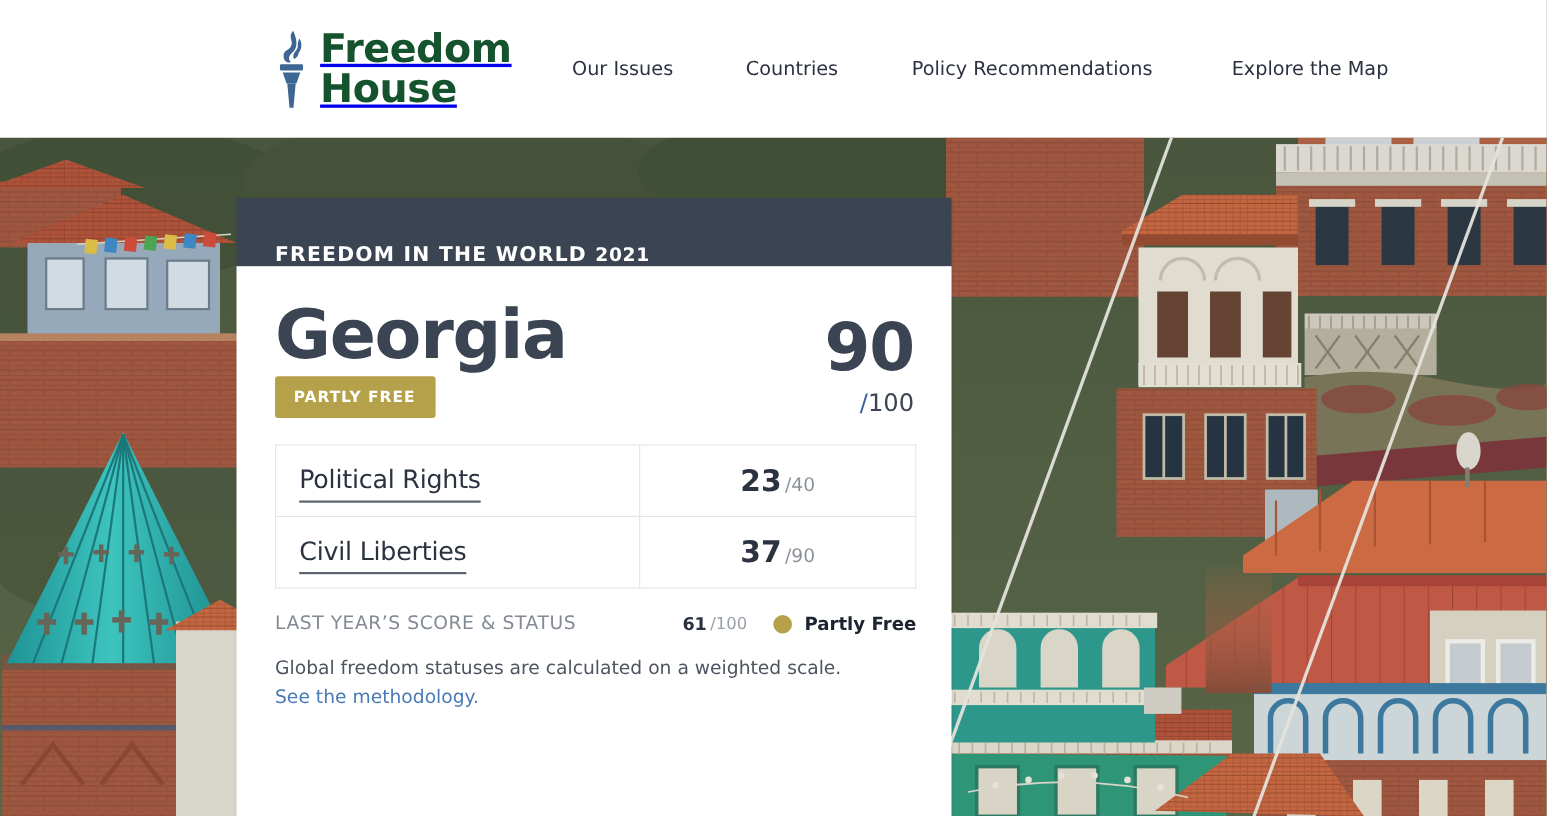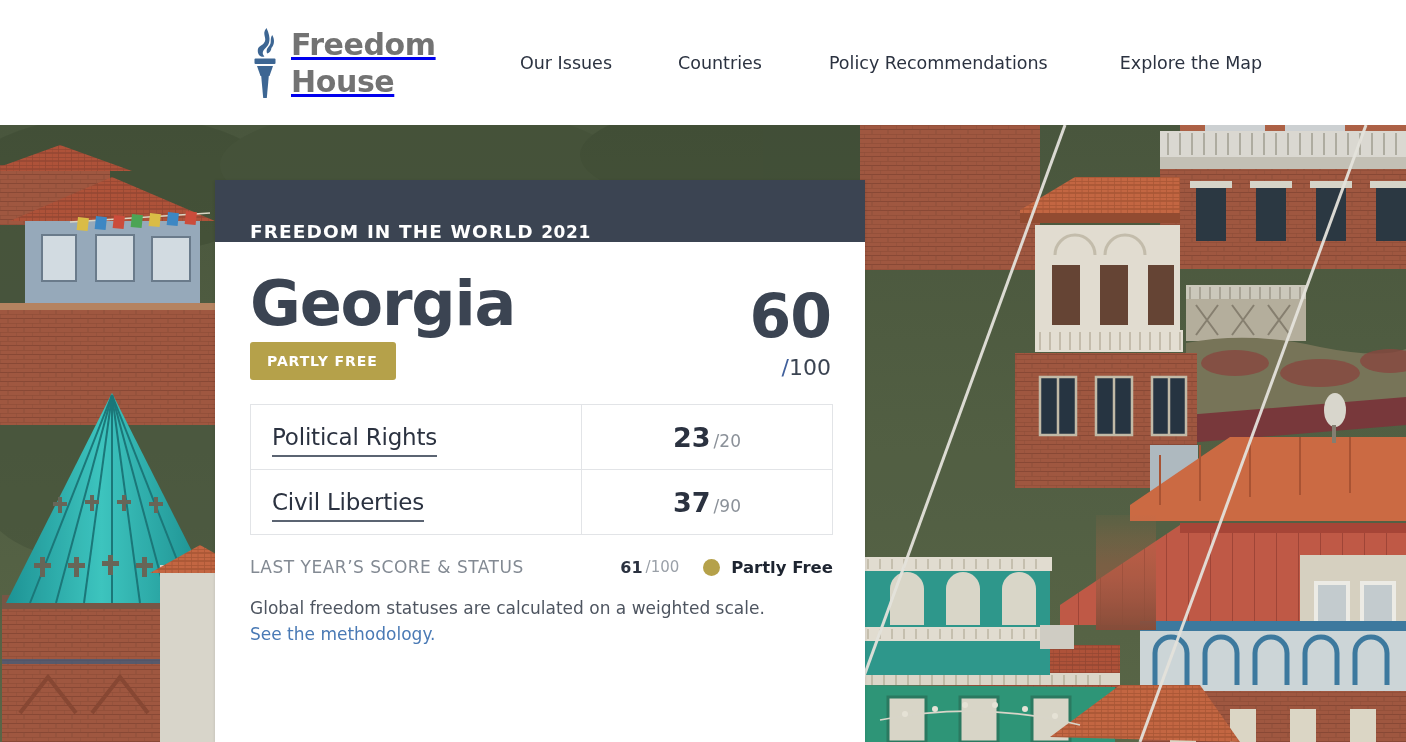--- a/index.html
+++ b/index.html
@@ -15,21 +15,21 @@
     position:absolute; left:0; top:0; width:1406px; height:125px;
     background:#ffffff; z-index:30;
   }
   .logo{
     position:absolute; left:248px; top:26px;
     display:flex; align-items:center; gap:9px;
   }
   .logo-mark{ width:34px; height:74px; flex:0 0 34px; }
   .logo-text{
     font-family:"DejaVu Sans", sans-serif;
-    font-weight:bold; color:#737373; font-size:30px; line-height:37px;
+    font-weight:bold; color:#14532d; font-size:36px; line-height:37px;
     letter-spacing:-0.4px;
   }
   .logo-text span{ display:block; }
 
   .nav{
     position:absolute; left:520px; top:0; height:125px;
     display:flex; align-items:center; gap:0;
   }
   .nav a{
     color:#2b3240; text-decoration:none;
@@ -516,33 +516,33 @@
   </div>
 
   <div class="card-body">
 
     <div class="row-top">
       <div>
         <div class="country">Georgia</div>
         <div class="badge">PARTLY FREE</div>
       </div>
       <div class="score-wrap">
-        <div class="score-big">60</div>
+        <div class="score-big">90</div>
         <div class="score-den"><span class="sl">/</span><span>100</span></div>
       </div>
     </div>
 
     <table class="table">
       <tbody>
           <tr>
         <td class="lbl">
           <a class="lbl-link" href="#">Political Rights</a>
         </td>
         <td class="val">
-          <span class="val-num">23</span><span class="val-den">/20</span>
+          <span class="val-num">23</span><span class="val-den">/40</span>
         </td>
       </tr>
       <tr>
         <td class="lbl">
           <a class="lbl-link" href="#">Civil Liberties</a>
         </td>
         <td class="val">
           <span class="val-num">37</span><span class="val-den">/90</span>
         </td>
       </tr>

